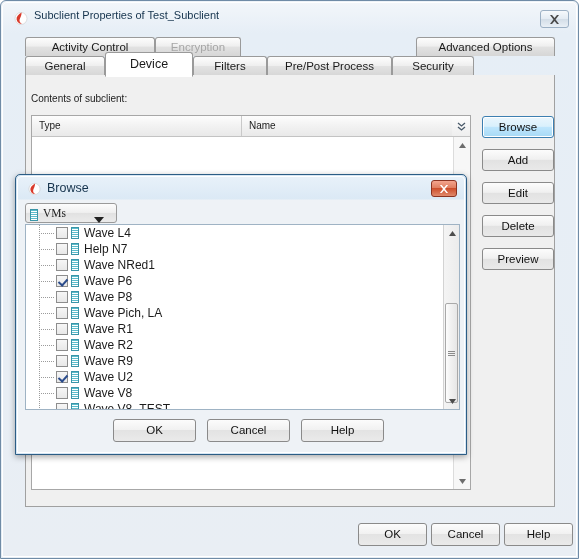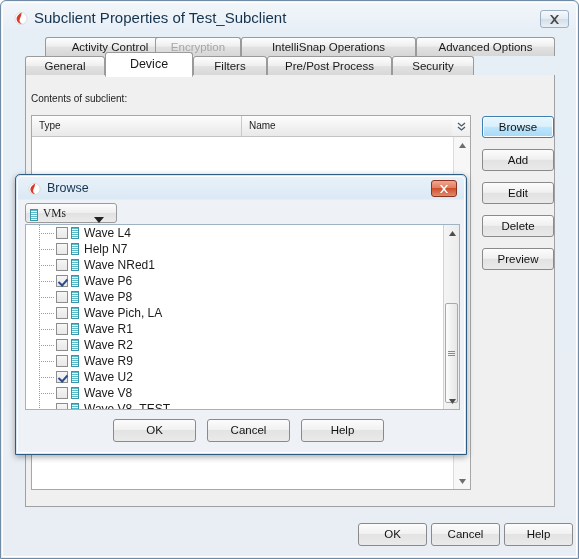--- a/index.html
+++ b/index.html
@@ -39,21 +39,21 @@
     box-sizing: border-box;
   }
   #title-icon {
     position: absolute;
     left: 11px; top: 8px;
     width: 14px; height: 14px;
   }
   #title-text {
     position: absolute;
     left: 31px; top: 6px;
-    font-size: 15px;
+    font-size: 11px;
     color: #15334d;
     white-space: nowrap;
   }
   #title-close {
     position: absolute;
     right: 9px; top: 7px;
     width: 29px; height: 18px;
     box-sizing: border-box;
     border: 1px solid #9cb0c4;
     border-radius: 3px;
@@ -375,23 +375,22 @@
     <div id="title-text">Subclient Properties of Test_Subclient</div>
     <div id="title-close">
       <svg width="13" height="11" viewBox="0 0 13 11">
         <path d="M2,1 L4,1 L6.5,4 L9,1 L11,1 L7.6,5.5 L11,10 L9,10 L6.5,7 L4,10 L2,10 L5.4,5.5 Z" fill="#4a4a4a"></path>
       </svg>
     </div>
   </div>
 
   <div id="tabs-area">
 
-    <div class="tab row1" style="left:0px;width:130px;margin-left:20px;">Activity Control</div>
+    <div class="tab row1" style="left:0px;width:130px;">Activity Control</div>
     <div class="tab row1 disabled" style="left:130px;width:86px;">Encryption</div>
-    <div class="tab row1" style="left:216px;width:175px;">IntelliSnap Operations</div>
     <div class="tab row1" style="left:391px;width:139px;">Advanced Options</div>
 
     <div class="tab row2" style="left:0px;width:80px;">General</div>
     <div class="tab row2 active" style="left:80px;width:88px;">Device</div>
     <div class="tab row2" style="left:168px;width:74px;">Filters</div>
     <div class="tab row2" style="left:242px;width:125px;">Pre/Post Process</div>
     <div class="tab row2" style="left:367px;width:82px;">Security</div>
   </div>
 
   <div id="tab-panel"></div>

